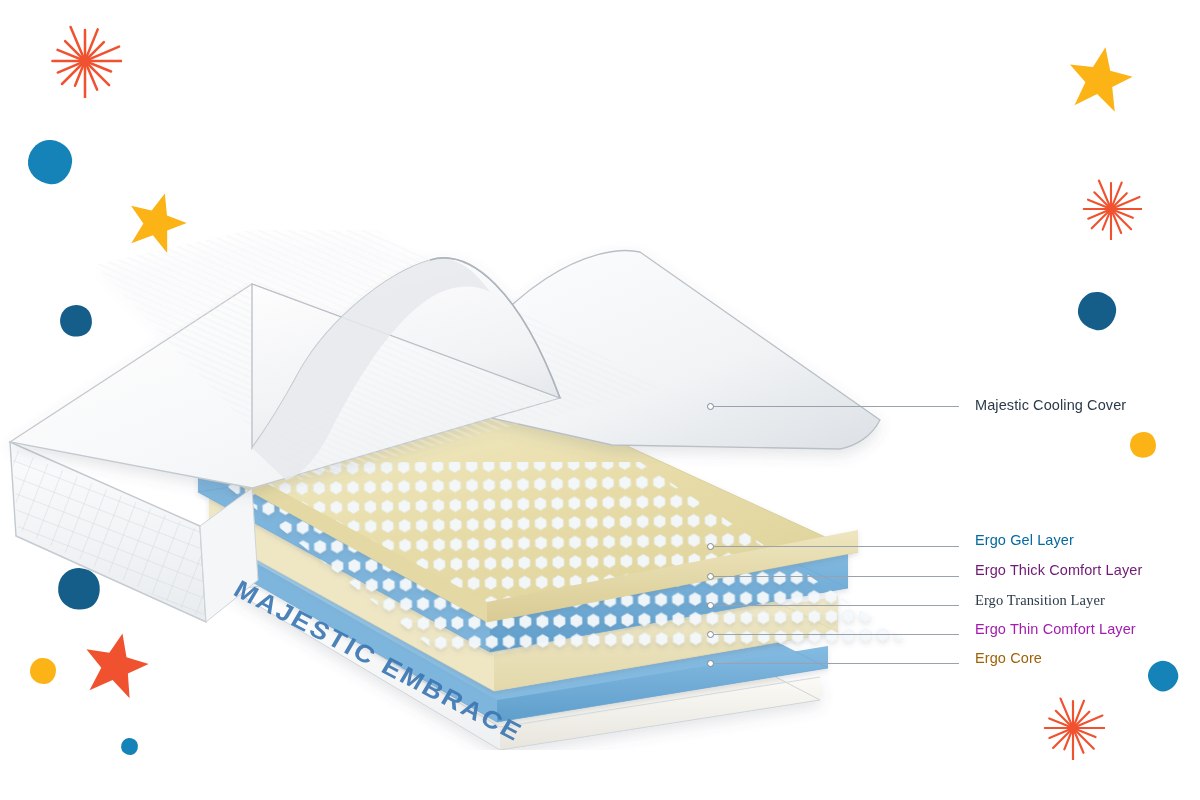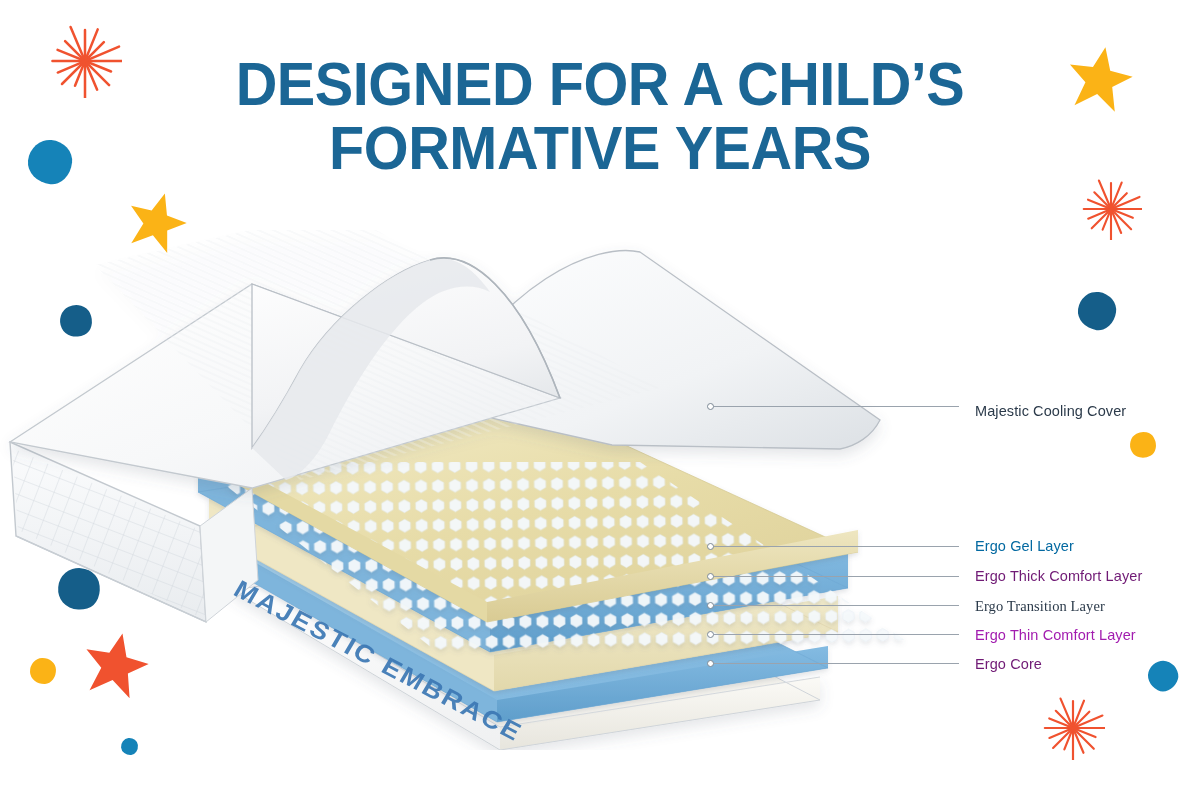--- a/index.html
+++ b/index.html
@@ -36,21 +36,20 @@
   #mattress svg{display:block;}
 
   
   .callout{
     position:absolute;
     font-family:"Liberation Sans", sans-serif;
     font-size:14.5px;
     color:#2b3a4a;
     white-space:nowrap;
     letter-spacing:0.1px;
-    margin-top:6px;
   }
   .lead-line{position:absolute;height:1px;background:#9aa3ad;}
   .lead-dot{
     position:absolute;width:7px;height:7px;border-radius:50%;
     border:1.3px solid #7b8894;background:#ffffff;box-sizing:border-box;
   }
 
   
   .brandtext{
     position:absolute;
@@ -60,24 +59,20 @@
     transform-origin:left center;
     white-space:nowrap;
     opacity:.92;
   }
 </style>
 </head>
 <body>
 
 <div id="stage">
 
-  <div class="title-block">
-    <span class="title-line">DESIGNED FOR A CHILD’S</span>
-    <span class="title-line">FORMATIVE YEARS</span>
-  </div>
 
   <div id="deco-layer">
       <div class="deco" style="left: 48px; top: 24px; width: 74px; height: 74px;"><svg viewBox="0 0 100 100" width="74" height="74">
           <line x1="100.0" y1="50.0" x2="6.0" y2="50.0" stroke="#F0522F" stroke-width="3.4" stroke-linecap="round"></line>
           <line x1="82.5" y1="82.5" x2="23.1" y2="23.1" stroke="#F0522F" stroke-width="3.4" stroke-linecap="round"></line>
           <line x1="50.0" y1="100.0" x2="50.0" y2="8.0" stroke="#F0522F" stroke-width="3.4" stroke-linecap="round"></line>
           <line x1="18.9" y1="81.1" x2="75.5" y2="24.5" stroke="#F0522F" stroke-width="3.4" stroke-linecap="round"></line>
           <line x1="85.2" y1="64.2" x2="12.9" y2="35.0" stroke="#F0522F" stroke-width="3.4" stroke-linecap="round"></line>
           <line x1="66.4" y1="88.7" x2="30.5" y2="4.0" stroke="#F0522F" stroke-width="3.4" stroke-linecap="round"></line>
           <line x1="36.5" y1="83.4" x2="67.2" y2="7.3" stroke="#F0522F" stroke-width="3.4" stroke-linecap="round"></line>
@@ -302,16 +297,16 @@
       <div class="lead-line" style="left: 714px; top: 576px; width: 245px; background: rgb(154, 163, 173);"></div>
       <div class="callout" style="left: 975px; top: 562px; color: #701a75;">Ergo Thick Comfort Layer</div>
       <div class="lead-dot" style="left: 707px; top: 602px;"></div>
       <div class="lead-line" style="left: 714px; top: 605px; width: 245px; background: rgb(154, 163, 173);"></div>
       <div class="callout" style="left: 975px; top: 592px; color: rgb(43, 58, 74); font-family: Liberation Serif, serif;">Ergo Transition Layer</div>
       <div class="lead-dot" style="left: 707px; top: 631px;"></div>
       <div class="lead-line" style="left: 714px; top: 634px; width: 245px; background: rgb(154, 163, 173);"></div>
       <div class="callout" style="left: 975px; top: 621px; color: #a21caf;">Ergo Thin Comfort Layer</div>
       <div class="lead-dot" style="left: 707px; top: 660px;"></div>
       <div class="lead-line" style="left: 714px; top: 663px; width: 245px; background: rgb(154, 163, 173);"></div>
-      <div class="callout" style="left: 975px; top: 650px; color: #701a75;">Ergo Core</div>
+      <div class="callout" style="left: 975px; top: 650px; color: #a16207;">Ergo Core</div>
     </div>
 
 </div>
 
 </body></html>

